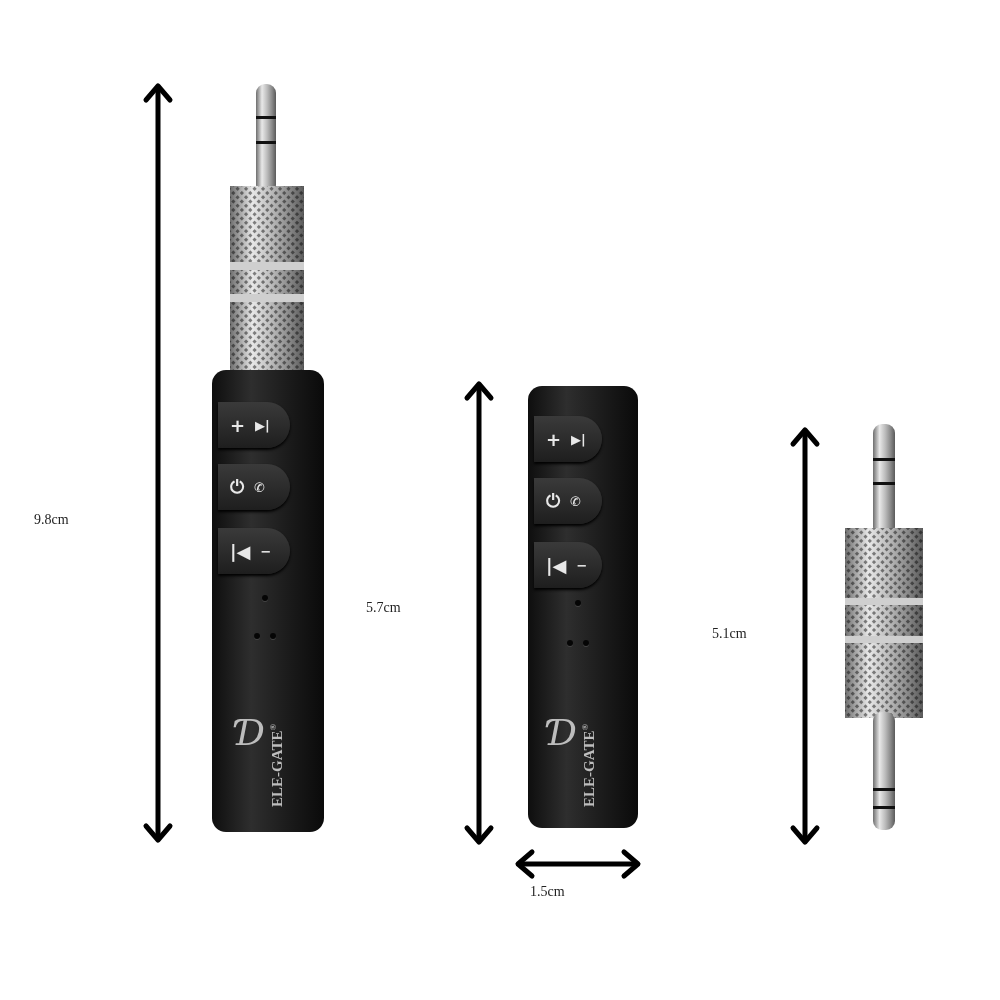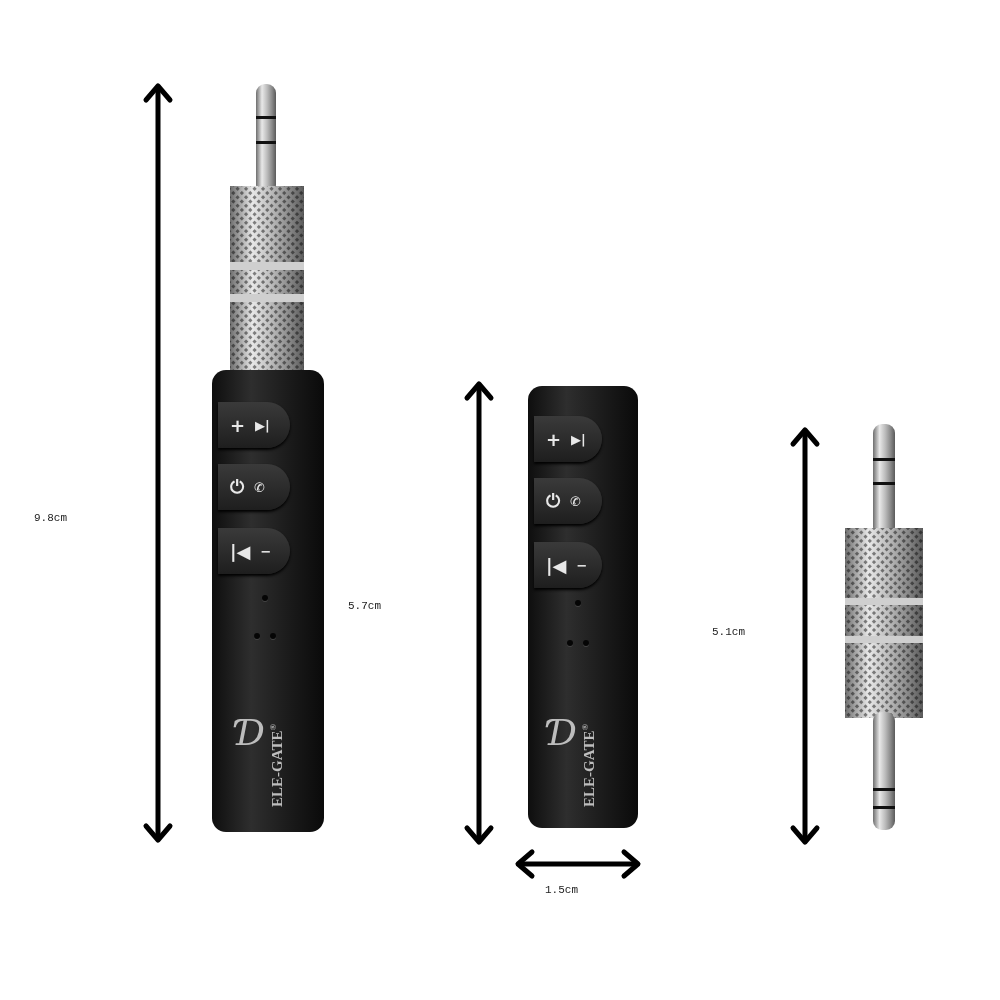--- a/index.html
+++ b/index.html
@@ -1,18 +1,18 @@
 <!DOCTYPE html>
 <html><head>
 <meta charset="utf-8">
 <style>
   html,body{margin:0;padding:0;background:#ffffff;}
   body{width:1000px;height:1000px;position:relative;overflow:hidden;font-family:"Liberation Sans",sans-serif;}
   .abs{position:absolute;}
-  .label{position:absolute;font-size:11px;color:#222;font-family:Liberation Mono, monospace;}
+  .label{position:absolute;font-size:14px;color:#222;font-family:Liberation Serif, serif;}
   svg{position:absolute;left:0;top:0;}
 </style>
 </head>
 <body>
 
 <svg width="1000" height="1000" viewBox="0 0 1000 1000">
   <defs>
     <linearGradient id="metalGrad" x1="0" x2="1" y1="0" y2="0">
       <stop offset="0" stop-color="#6e6e6e"></stop>
       <stop offset="0.3" stop-color="#e8e8e8"></stop>
@@ -123,15 +123,15 @@
 <div class="abs" style="left: 270px; top: 633px; width: 6px; height: 6px; border-radius: 50%; background: rgb(5, 5, 5); box-shadow: rgb(68, 68, 68) 0px 1px 0px;"></div>
 <div class="abs" style="left: 575px; top: 600px; width: 6px; height: 6px; border-radius: 50%; background: rgb(5, 5, 5); box-shadow: rgb(68, 68, 68) 0px 1px 0px;"></div>
 <div class="abs" style="left: 567px; top: 640px; width: 6px; height: 6px; border-radius: 50%; background: rgb(5, 5, 5); box-shadow: rgb(68, 68, 68) 0px 1px 0px;"></div>
 <div class="abs" style="left: 583px; top: 640px; width: 6px; height: 6px; border-radius: 50%; background: rgb(5, 5, 5); box-shadow: rgb(68, 68, 68) 0px 1px 0px;"></div>
 <div class="abs" style="left: 236px; top: 712px; color: rgb(189, 189, 189); font-family: &quot;DejaVu Serif&quot;, serif; font-size: 36px; font-style: italic;">Ɗ</div>
 <div class="abs" style="left: 268px; top: 807px; color: rgb(189, 189, 189); font-family: &quot;Liberation Serif&quot;, serif; font-size: 15px; font-weight: bold; transform: rotate(-90deg); transform-origin: left top; white-space: nowrap;"><span>ELE-GATE</span><sup style="font-size: 9px;">®</sup></div>
 <div class="abs" style="left: 548px; top: 712px; color: rgb(189, 189, 189); font-family: &quot;DejaVu Serif&quot;, serif; font-size: 36px; font-style: italic;">Ɗ</div>
 <div class="abs" style="left: 580px; top: 807px; color: rgb(189, 189, 189); font-family: &quot;Liberation Serif&quot;, serif; font-size: 15px; font-weight: bold; transform: rotate(-90deg); transform-origin: left top; white-space: nowrap;"><span>ELE-GATE</span><sup style="font-size: 9px;">®</sup></div>
 
 <div class="label" style="left:34px;top:512px;">9.8cm</div>
-<div class="label" style="left:348px;top:600px;">5.7cm</div>
+<div class="label" style="left:366px;top:600px;">5.7cm</div>
 <div class="label" style="left:712px;top:626px;">5.1cm</div>
-<div class="label" style="left:545px;top:884px;">1.5cm</div>
+<div class="label" style="left:530px;top:884px;">1.5cm</div>
 
 </body></html>

